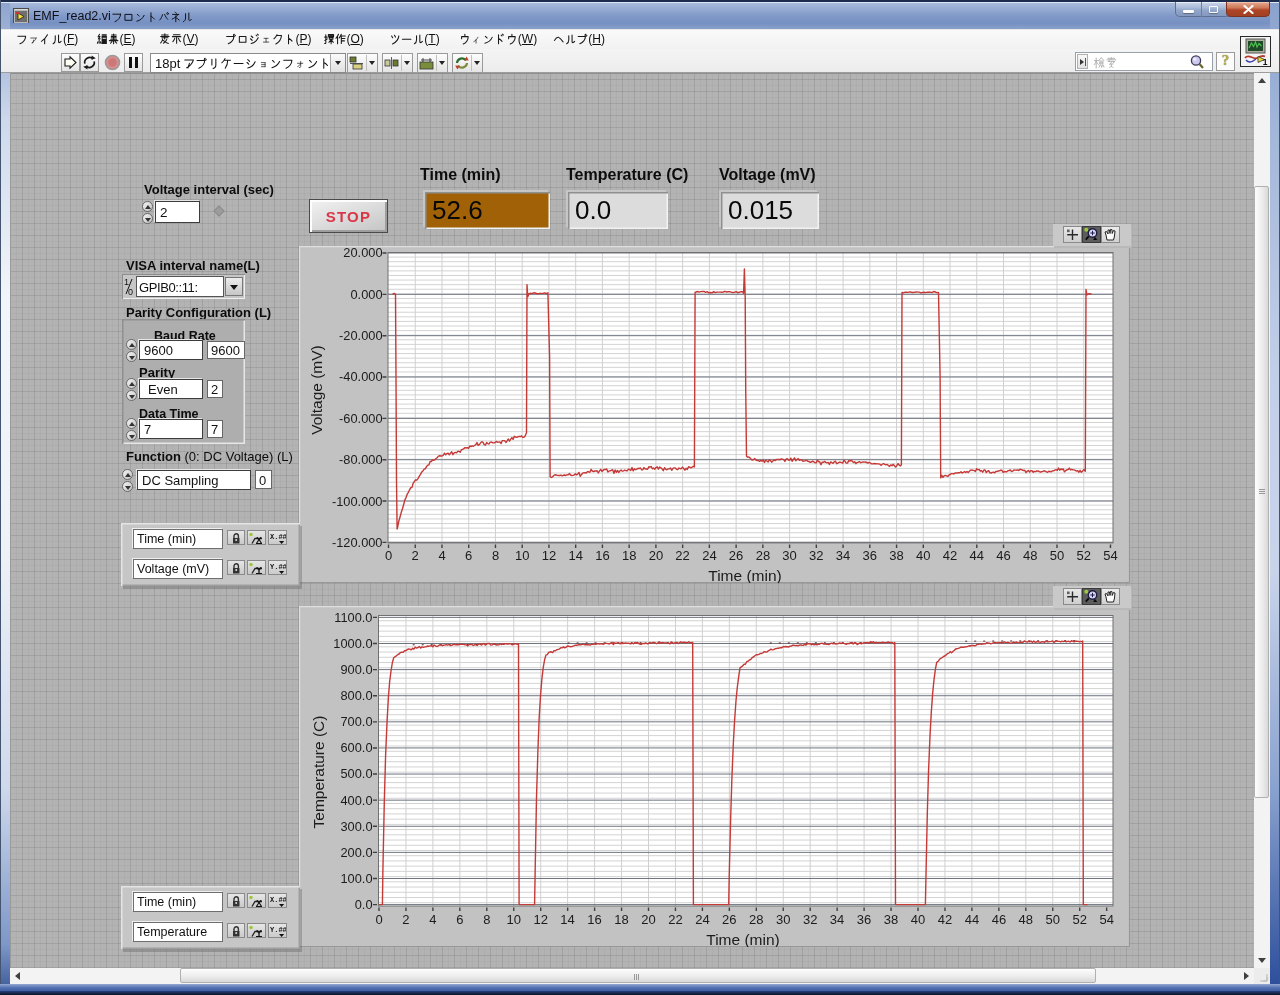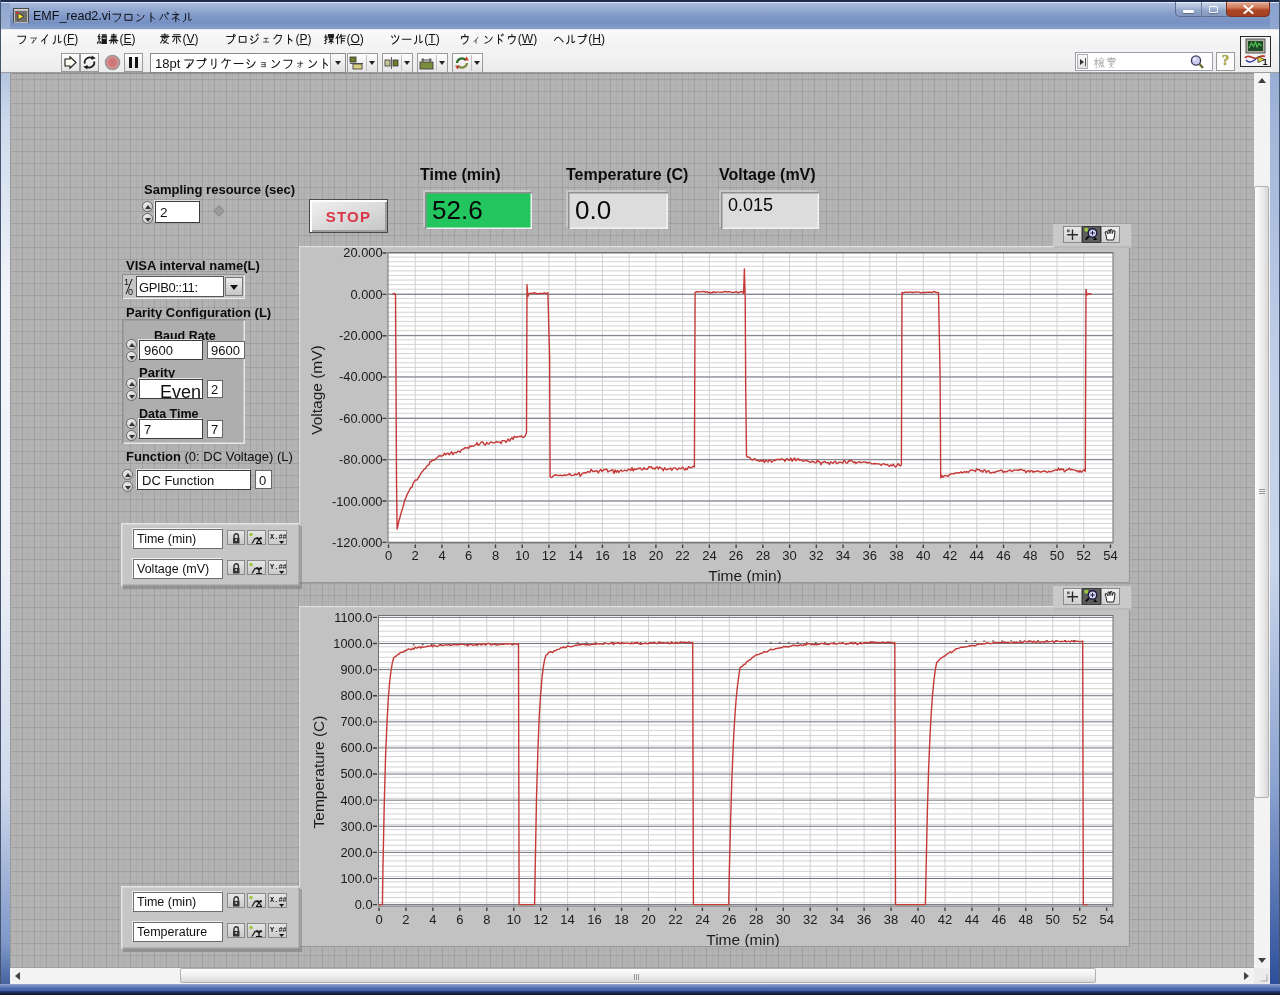--- a/index.html
+++ b/index.html
@@ -529,21 +529,21 @@
 <div class="abs" style="left:247px;top:923px;width:19px;height:15px;background:linear-gradient(180deg,#e6e6e6,#cacaca);border:1px solid #8a8a8a"><svg width="17" height="13" viewBox="0 0 17 13">
         <circle cx="3" cy="2.5" r="1.8" fill="#9cc83c"></circle>
         <path d="M4 11.5 L7 6.5 H14" fill="none" stroke="#222" stroke-width="1.3"></path>
         <text x="8" y="10.5" font-size="9" font-weight="bold" font-family="Liberation Sans" fill="#111">Y</text>
         <path d="M8 11.5 H14" stroke="#111" stroke-width="1"></path>
       </svg></div>
 <div class="abs" style="left:268px;top:923px;width:19px;height:15px;background:linear-gradient(180deg,#e6e6e6,#cacaca);border:1px solid #8a8a8a"><svg width="17" height="13" viewBox="0 0 17 13">
         <text x="1" y="7" font-size="7" font-weight="bold" font-family="Liberation Mono" fill="#111">Y.##</text>
         <path d="M10 9 l2.6 3 2.6 -3 z" fill="#111"></path>
       </svg></div>
-<div class="abs" style="left:144px;top:180px"><span class="lbl">Sampling resource (sec)</span></div>
+<div class="abs" style="left:144px;top:180px"><span class="lbl">Voltage interval (sec)</span></div>
 <div class="abs" style="left:142px;top:201px;width:11px;height:23px">
       <div class="spin">
         <div class="up">
           <i></i>
         </div>
         <div class="dn">
           <i></i>
         </div>
       </div>
     </div>
@@ -580,21 +580,21 @@
 <div class="abs" style="left:126px;top:378px;width:11px;height:23px">
       <div class="spin">
         <div class="up">
           <i></i>
         </div>
         <div class="dn">
           <i></i>
         </div>
       </div>
     </div>
-<div class="abs fld" style="left:139px;top:379px;width:64px;height:20px;font-size:18px;color:#111;padding:2px 0 0 20px">Even</div>
+<div class="abs fld" style="left:139px;top:379px;width:64px;height:20px;font-size:13px;color:#111;padding:2px 0 0 8px">Even</div>
 <div class="abs" style="left:207px;top:380px;width:16px;height:18px;background:#fff;border:1px solid #666;font-size:13px;color:#111;padding:1px 0 0 3px">2</div>
 <div class="abs" style="left:139px;top:404px"><span class="lbl" style="font-size:12.5px">Data Time</span></div>
 <div class="abs" style="left:126px;top:418px;width:11px;height:23px">
       <div class="spin">
         <div class="up">
           <i></i>
         </div>
         <div class="dn">
           <i></i>
         </div>
@@ -606,34 +606,34 @@
 <div class="abs" style="left:122px;top:469px;width:11px;height:23px">
       <div class="spin">
         <div class="up">
           <i></i>
         </div>
         <div class="dn">
           <i></i>
         </div>
       </div>
     </div>
-<div class="abs fld" style="left:137px;top:470px;width:114px;height:20px;font-size:13px;color:#111;padding:2px 0 0 4px">DC Function</div>
+<div class="abs fld" style="left:137px;top:470px;width:114px;height:20px;font-size:13px;color:#111;padding:2px 0 0 4px">DC Sampling</div>
 <div class="abs" style="left:255px;top:470px;width:17px;height:19px;background:#fff;border:1px solid #666;font-size:13px;color:#111;padding:1.5px 0 0 3px">0</div>
 <div class="abs" style="left:309px;top:199px;width:79px;height:34px;background:linear-gradient(160deg,#f2f2f2 0%,#dedede 45%,#c4c4c4 100%);border:1px solid #4a4a4a;box-shadow:inset 2px 2px 0 #fdfdfd,inset -2px -2px 0 #9e9e9e;display:flex;align-items:center;justify-content:center;color:#db3548;font-weight:bold;font-size:15px;letter-spacing:1.2px">STOP</div>
 <div class="abs" style="left:420px;top:166px"><span style="font-weight:bold;font-size:16px;color:#0c0c0c;white-space:nowrap">Time (min)</span></div>
 <div class="abs" style="left:566px;top:166px"><span style="font-weight:bold;font-size:16px;color:#0c0c0c;white-space:nowrap">Temperature (C)</span></div>
 <div class="abs" style="left:719px;top:166px"><span style="font-weight:bold;font-size:16px;color:#0c0c0c;white-space:nowrap">Voltage (mV)</span></div>
-<div class="abs" style="left:425px;top:192px;width:107px;height:37px;background:#22c55e;box-shadow:inset 1.5px 1.5px 0 #8f8f8f,inset -1.5px -1.5px 0 #f2f2f2,-2px -2px 0 #c6c6c6">
+<div class="abs" style="left:425px;top:192px;width:125px;height:37px;background:#a16207;box-shadow:inset 1.5px 1.5px 0 #8f8f8f,inset -1.5px -1.5px 0 #f2f2f2,-2px -2px 0 #c6c6c6">
       <div class="abs" style="left:7px;top:3px;font-size:26px;color:#080808">52.6</div>
     </div>
 <div class="abs" style="left:568px;top:192px;width:100px;height:37px;background:#dcdcdc;box-shadow:inset 1.5px 1.5px 0 #8f8f8f,inset -1.5px -1.5px 0 #f2f2f2,-2px -2px 0 #c6c6c6">
       <div class="abs" style="left:7px;top:3px;font-size:26px;color:#080808">0.0</div>
     </div>
 <div class="abs" style="left:721px;top:192px;width:98px;height:37px;background:#dcdcdc;box-shadow:inset 1.5px 1.5px 0 #8f8f8f,inset -1.5px -1.5px 0 #f2f2f2,-2px -2px 0 #c6c6c6">
-      <div class="abs" style="left:7px;top:3px;font-size:18px;color:#080808">0.015</div>
+      <div class="abs" style="left:7px;top:3px;font-size:26px;color:#080808">0.015</div>
     </div>
 <div class="abs" style="left:1254px;top:73px;width:16px;height:895px;background:#f3f3f3"></div>
 <div class="abs" style="left:1254px;top:73px;width:16px;height:16px">
       <div class="abs" style="left:4px;top:5px;width:0;height:0;border-left:4.5px solid transparent;border-right:4.5px solid transparent;border-bottom:5.5px solid #404040"></div>
     </div>
 <div class="abs" style="left:1254px;top:952px;width:16px;height:16px">
       <div class="abs" style="left:4px;top:6px;width:0;height:0;border-left:4.5px solid transparent;border-right:4.5px solid transparent;border-top:5.5px solid #404040"></div>
     </div>
 <div class="abs" style="left:1254px;top:186px;width:15px;height:612px;background:linear-gradient(90deg,#fdfdfd,#ebebeb 60%,#d8d8d8);border:1px solid #b0b0b0;border-radius:2px">
       <div class="abs" style="left:4px;top:302px;width:6px;height:1px;background:#999;box-shadow:0 2px 0 #999,0 4px 0 #999"></div>

